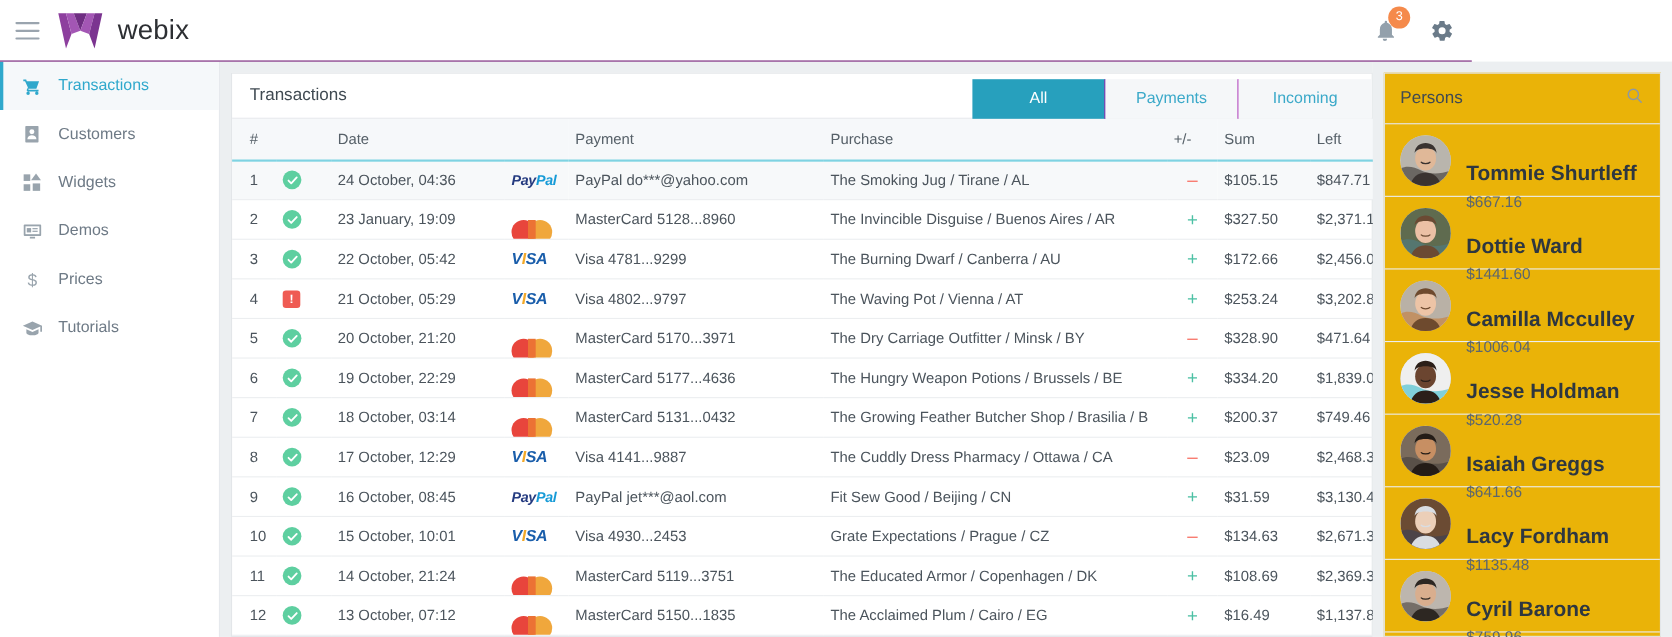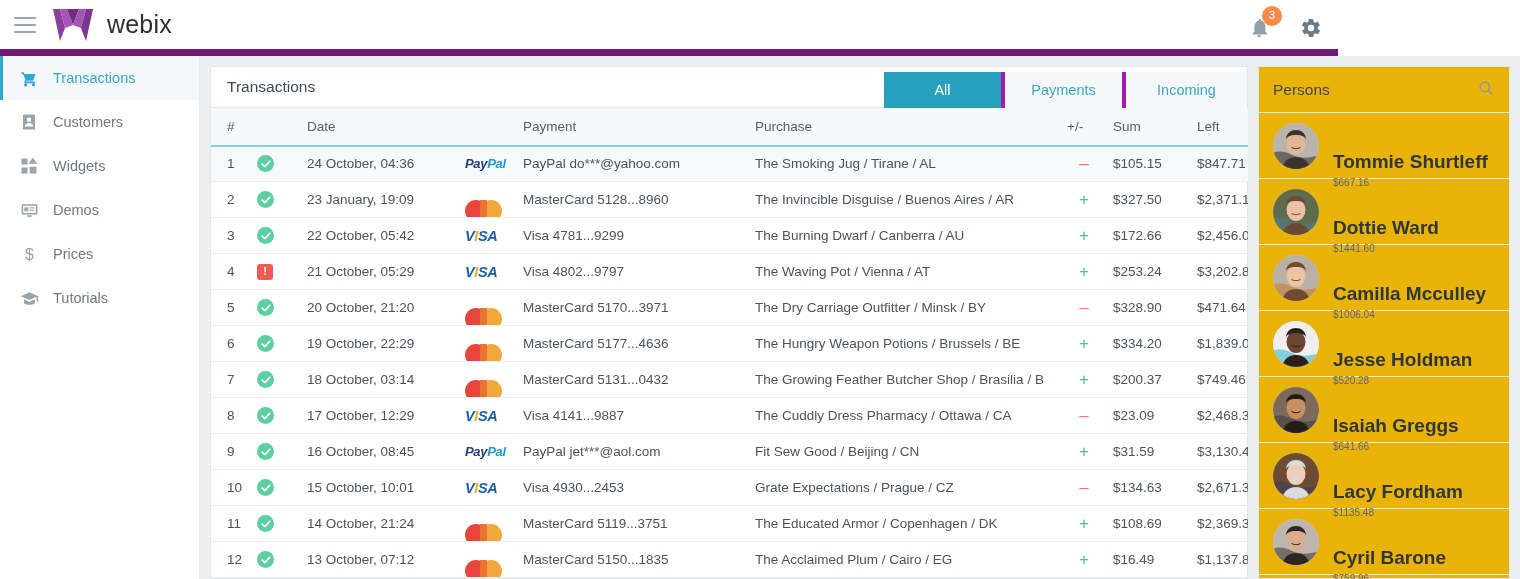--- a/index.html
+++ b/index.html
@@ -8,21 +8,21 @@
     font-family: "Liberation Sans", sans-serif;
     background: #ffffff;
     overflow: hidden;
   }
 
   
   .topbar {
     height: 56px; width: 1338px;
     background: #ffffff;
     display: flex; align-items: center;
-    border-bottom: 7px solid #701a75;
+    border-bottom: 1px solid #701a75;
     position: relative;
   }
   .hamburger {
     width: 22px; height: 16px;
     margin-left: 14px; margin-right: 16px;
     display: flex; flex-direction: column; justify-content: space-between;
     cursor: pointer;
   }
   .hamburger i { display:block; height: 2px; background: #9aa4ae; border-radius: 1px; }
 
@@ -87,21 +87,21 @@
   }
   .card-title { font-size: 15.5px; color: #404a52; }
   .tabs {
     position: absolute; right: 0px; top: 5px;
     display: flex; height: 36px;
   }
   .tab {
     min-width: 121px; height: 36px;
     display: flex; align-items: center; justify-content: center;
     font-size: 14.5px; color: #3ba9c9; cursor: pointer;
-    background: #f5f7f9; border-right: 4px solid #a21caf;
+    background: #f5f7f9; border-right: 1px solid #a21caf;
   }
   .tab:last-child { border-right: none; }
   .tab.active { background: #27a0bd; color: #ffffff; }
 
   table.grid { width: 100%; border-collapse: collapse; table-layout: fixed; }
   table.grid thead th {
     background: #f6f8fa; color: #566068;
     font-size: 13.5px; font-weight: 400; text-align: left;
     height: 38px; padding: 0 6px;
     border-bottom: 2px solid #7fd3e2;
@@ -162,21 +162,21 @@
   .person {
     height: 66px; display: flex; align-items: center; gap: 14px;
     padding: 0 14px; border-bottom: 1px solid #eceef0; cursor: pointer;
   }
   .avatar {
     width: 46px; height: 46px; border-radius: 50%; flex: 0 0 46px;
     overflow: hidden; position: relative; background: #cfd6db;
   }
   .avatar svg { display:block; width:46px; height:46px; }
   .p-name { font-size: 19px; color: #2e3740; font-weight: 700; line-height: 1.45; margin-top: 47px; }
-  .p-sum  { font-size: 10px; color: #5c666e; line-height: 1.45; }
+  .p-sum  { font-size: 14px; color: #5c666e; line-height: 1.45; }
 </style>
 </head>
 <body>
 
 <div class="topbar">
   <div class="hamburger">
     <i></i>
       <i></i>
       <i></i>
   </div>

